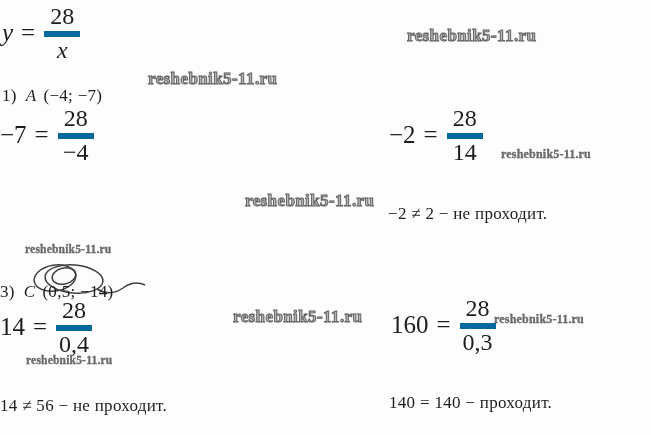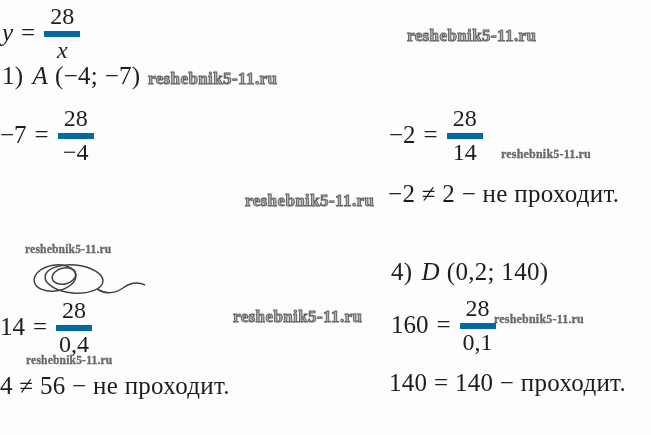--- a/index.html
+++ b/index.html
@@ -7,24 +7,25 @@
     position: relative;
     width: 651px;
     height: 435px;
     background: #fdfdfd;
     overflow: hidden;
     font-family: "Liberation Serif", "DejaVu Serif", serif;
     color: #1b1b1b;
   }
   .abs { position: absolute; }
   .t {
-    font-size: 25px;
+    font-size: 17px;
     white-space: nowrap;
     letter-spacing: 0.3px;
     color: #1d1d1d;
+    margin-top: 24px;
   }
   .ital { font-style: italic; }
   .title .pt-name { font-style: italic; margin: 0 7px 0 9px; }
   .eq {
     display: flex;
     align-items: center;
     font-size: 25px;
     color: #1d1d1d;
     white-space: nowrap;
   }
@@ -100,53 +101,53 @@
     </span>
   </div>
   <div class="abs wm wm-sm" style="left:501px; top:147px;">reshebnik5-11.ru</div>
 
   <div class="abs wm wm-lg" style="left:245px; top:191px;">reshebnik5-11.ru</div>
 
   <div class="abs t" style="left:388px; top:180px;">−2 ≠ 2 − не проходит.</div>
 
   <div class="abs wm wm-sm" style="left:25px; top:243px; font-size:11.5px;">reshebnik5-11.ru</div>
 
+  <div class="abs t title" style="left:0px; top:258px;">
+    <span>3)</span><span class="pt-name">C</span><span>(0,5; −14)</span>
+  </div>
 
   <svg class="abs scribble" style="left:25px; top:255px;" width="140" height="42" viewBox="0 0 140 42">
     <g fill="none" stroke="#1f1f1f" stroke-width="1.5" opacity="0.85">
       <ellipse cx="30" cy="23" rx="21" ry="13" transform="rotate(-9 30 23)"></ellipse>
       <ellipse cx="49" cy="24" rx="29" ry="14" transform="rotate(5 49 24)"></ellipse>
       <ellipse cx="39" cy="21" rx="12" ry="8" transform="rotate(-14 39 21)"></ellipse>
       <path d="M72 34 q 13 8 26 -1 q 11 -8 22 -3"></path>
     </g>
   </svg>
 
-  <div class="abs t title" style="left:391px; top:258px;">
-    <span>4)</span><span class="pt-name">D</span><span>(0,2; 140)</span>
-  </div>
 
   <div class="eq abs" style="left:0px; top:298px;">
     <span class="lhs">14</span>
     <span class="rel">=</span>
     <span class="frac">
       <span class="fnum">28</span>
       <span class="fden">0,4</span>
     </span>
   </div>
   <div class="abs wm wm-lg" style="left:233px; top:307px;">reshebnik5-11.ru</div>
 
   <div class="eq abs" style="left:391px; top:296px;">
     <span class="lhs">160</span>
     <span class="rel">=</span>
     <span class="frac">
       <span class="fnum">28</span>
-      <span class="fden">0,1</span>
+      <span class="fden">0,3</span>
     </span>
   </div>
   <div class="abs wm wm-sm" style="left:494px; top:312px;">reshebnik5-11.ru</div>
 
   <div class="abs wm wm-sm" style="left:26px; top:354px; font-size:11.5px;">reshebnik5-11.ru</div>
 
-  <div class="abs t" style="left:0px; top:372px;">4 ≠ 56 − не проходит.</div>
+  <div class="abs t" style="left:0px; top:372px;">14 ≠ 56 − не проходит.</div>
 
   <div class="abs t" style="left:389px; top:369px;">140 = 140 − проходит.</div>
 
 </div>
 
 </body></html>

